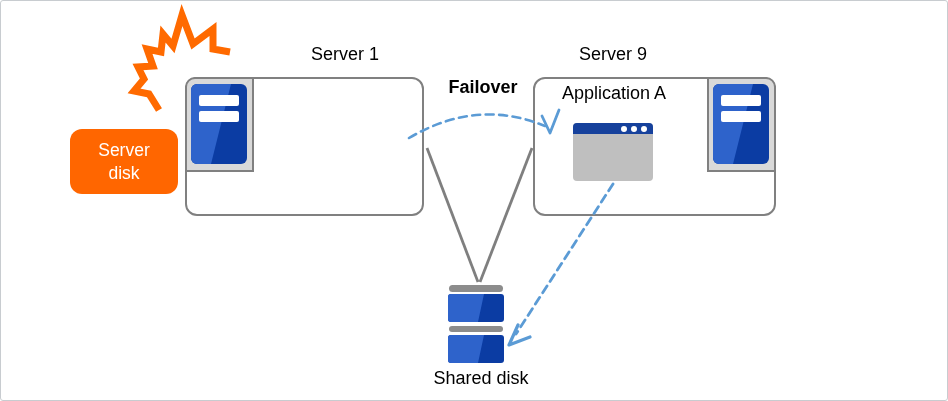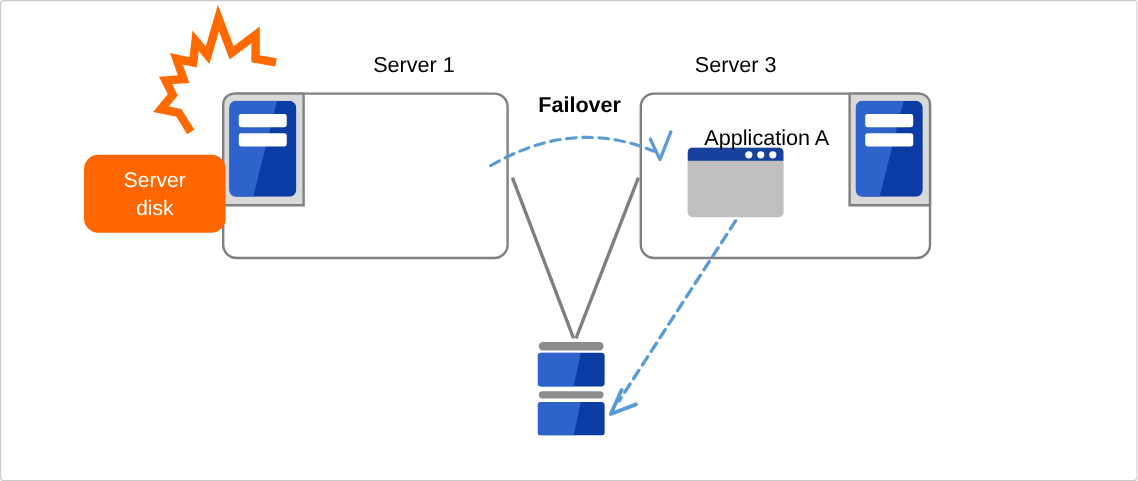--- a/index.html
+++ b/index.html
@@ -44,26 +44,26 @@
   .diagram-label {
     position: absolute;
     transform: translateX(-50%);
     font-size: 18px;
     color: #000000;
     white-space: nowrap;
   }
   #server1-label { left: 344px; top: 43px; }
   #server2-label { left: 612px; top: 43px; }
   #failover-label { left: 482px; top: 76px; font-weight: bold; }
-  #application-label { left: 613px; top: 104px; margin-left: 25px; }
+  #application-label { left: 613px; top: 82px; }
   #shared-disk-label { left: 480px; top: 367px; }
   #server-down-badge {
     position: absolute;
     left: 69px; top: 128px;
-    width: 118px; height: 65px;
+    width: 108px; height: 65px;
     background: #ff6600;
     border-radius: 12px;
     color: #ffffff;
     font-size: 17.5px;
     line-height: 23px;
     display: flex;
     flex-direction: column;
     align-items: center;
     justify-content: center;
     text-align: center;
@@ -158,23 +158,24 @@
     </defs>
     <rect x="1" y="0" width="54" height="7" rx="3.5" fill="#8c8c8c"></rect>
     <rect x="0" y="9" width="56" height="28" rx="3" fill="#0b3ca3"></rect>
     <polygon points="0,9 36,9 30,37 0,37" fill="#2e63cb" clip-path="url(#dskclip1)"></polygon>
     <rect x="1" y="41" width="54" height="6" rx="3" fill="#8c8c8c"></rect>
     <rect x="0" y="50" width="56" height="28" rx="3" fill="#0b3ca3"></rect>
     <polygon points="0,50 36,50 30,78 0,78" fill="#2e63cb" clip-path="url(#dskclip2)"></polygon>
   </svg>
 
   <div class="diagram-label" id="server1-label">Server 1</div>
-  <div class="diagram-label" id="server2-label">Server 3</div>
+  <div class="diagram-label" id="server2-label">Server 9</div>
   <div class="diagram-label" id="failover-label">Failover</div>
   <div class="diagram-label" id="application-label">Application A</div>
+  <div class="diagram-label" id="shared-disk-label">Shared disk</div>
 
   <svg class="layer" viewBox="0 0 948 401">
     <path d="M 408 137 Q 476 97 544 125" fill="none" stroke="#5b9bd5" stroke-width="2.6" stroke-dasharray="8 5.5" stroke-linecap="round"></path>
     <polyline points="541,115 549,132 558,109" fill="none" stroke="#5b9bd5" stroke-width="2.8" stroke-linecap="round" stroke-linejoin="round"></polyline>
     <line x1="612" y1="183" x2="515" y2="333" stroke="#5b9bd5" stroke-width="2.8" stroke-dasharray="8 5.5" stroke-linecap="round"></line>
     <polyline points="517,324 508,344 529,336" fill="none" stroke="#5b9bd5" stroke-width="3.2" stroke-linecap="round" stroke-linejoin="round"></polyline>
   </svg>
 
 </div>
 

